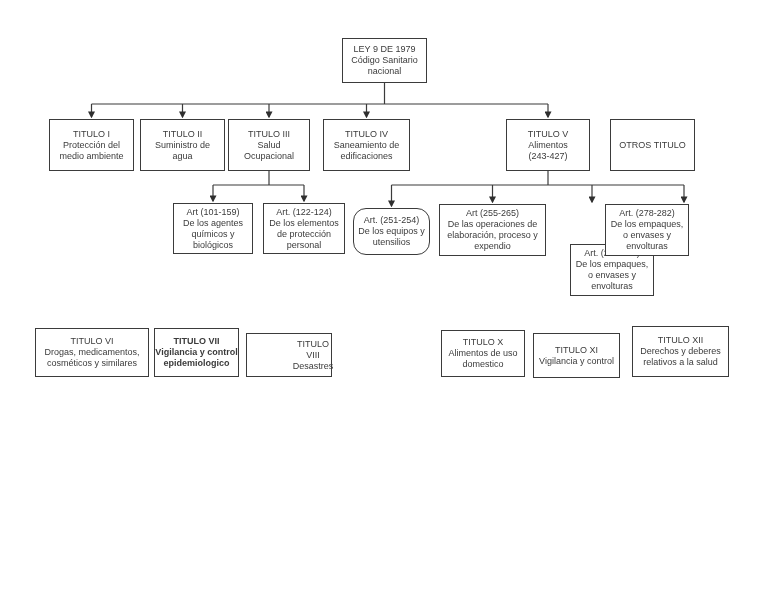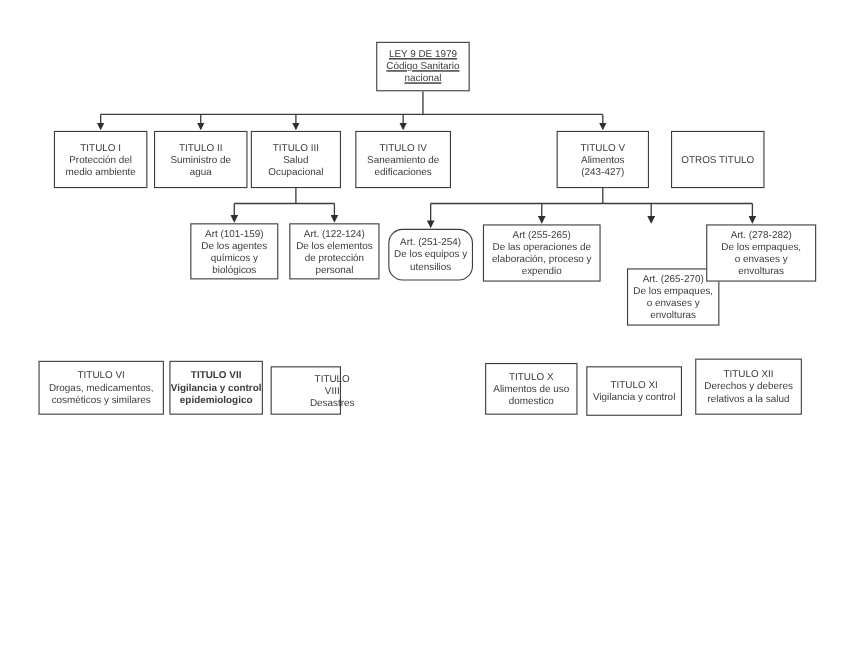--- a/index.html
+++ b/index.html
@@ -20,36 +20,36 @@
     box-sizing:border-box;
   }
   .node-text{
     white-space:pre-line;
     font-size:9px;
     line-height:11px;
     color:#3b3b3b;
     letter-spacing:0;
   }
   
-  .pos-root {left:342px;top:38px; width:85px; height:45px;text-decoration:underline;}
+  .pos-root {left:342px;top:38px; width:85px; height:45px;}
   .pos-t1   {left:49px; top:119px;width:85px; height:52px;}
   .pos-t2   {left:140px;top:119px;width:85px; height:52px;}
   .pos-t3   {left:228px;top:119px;width:82px; height:52px;}
   .pos-t4   {left:323px;top:119px;width:87px; height:52px;}
   .pos-t5   {left:506px;top:119px;width:84px; height:52px;}
   .pos-otros{left:610px;top:119px;width:85px; height:52px;}
   .pos-a1   {left:173px;top:203px;width:80px; height:51px;}
   .pos-a2   {left:263px;top:203px;width:82px; height:51px;}
   .pos-a3   {left:353px;top:208px;width:77px; height:47px;border-radius:13px;}
   .pos-a4   {left:439px;top:204px;width:107px;height:52px;}
   .pos-a5   {left:570px;top:204px;width:84px; height:52px;margin-top:40px;}
-  .pos-a6   {left:642px;top:204px;width:100px; height:52px;text-align:center;}
+  .pos-a6   {left:605px;top:204px;width:84px; height:52px;text-align:center;}
   .pos-t6   {left:35px; top:328px;width:114px;height:49px;}
   .pos-t7   {left:154px;top:328px;width:85px; height:49px;font-weight:bold;}
-  .pos-t8   {left:246px;top:333px;width:64px; height:44px;padding-left:48px;}
+  .pos-t8   {left:246px;top:333px;width:86px; height:44px;padding-left:48px;}
   .pos-t9   {left:338px;top:328px;width:95px; height:49px;}
   .pos-t10  {left:441px;top:330px;width:84px; height:47px;}
   .pos-t11  {left:533px;top:333px;width:87px; height:45px;}
   .pos-t12  {left:632px;top:326px;width:97px; height:51px;}
 </style>
 </head>
 <body>
 
 <div class="page">
 

